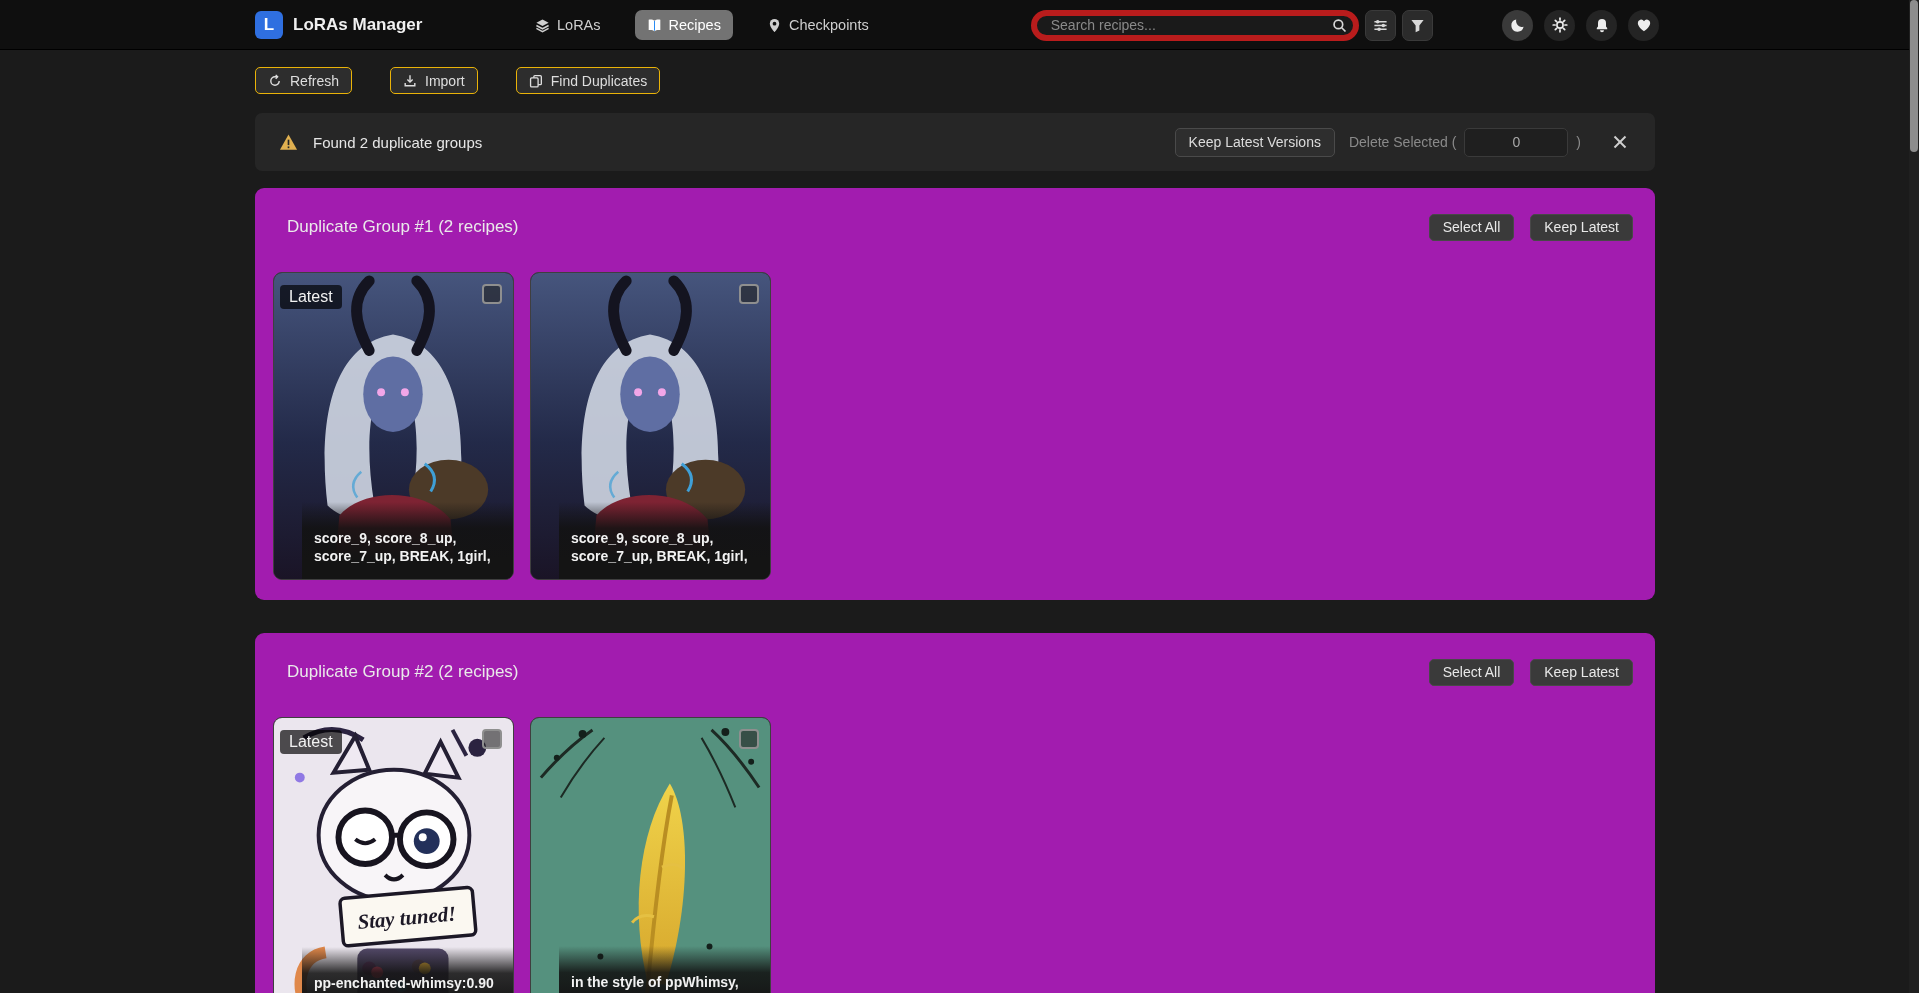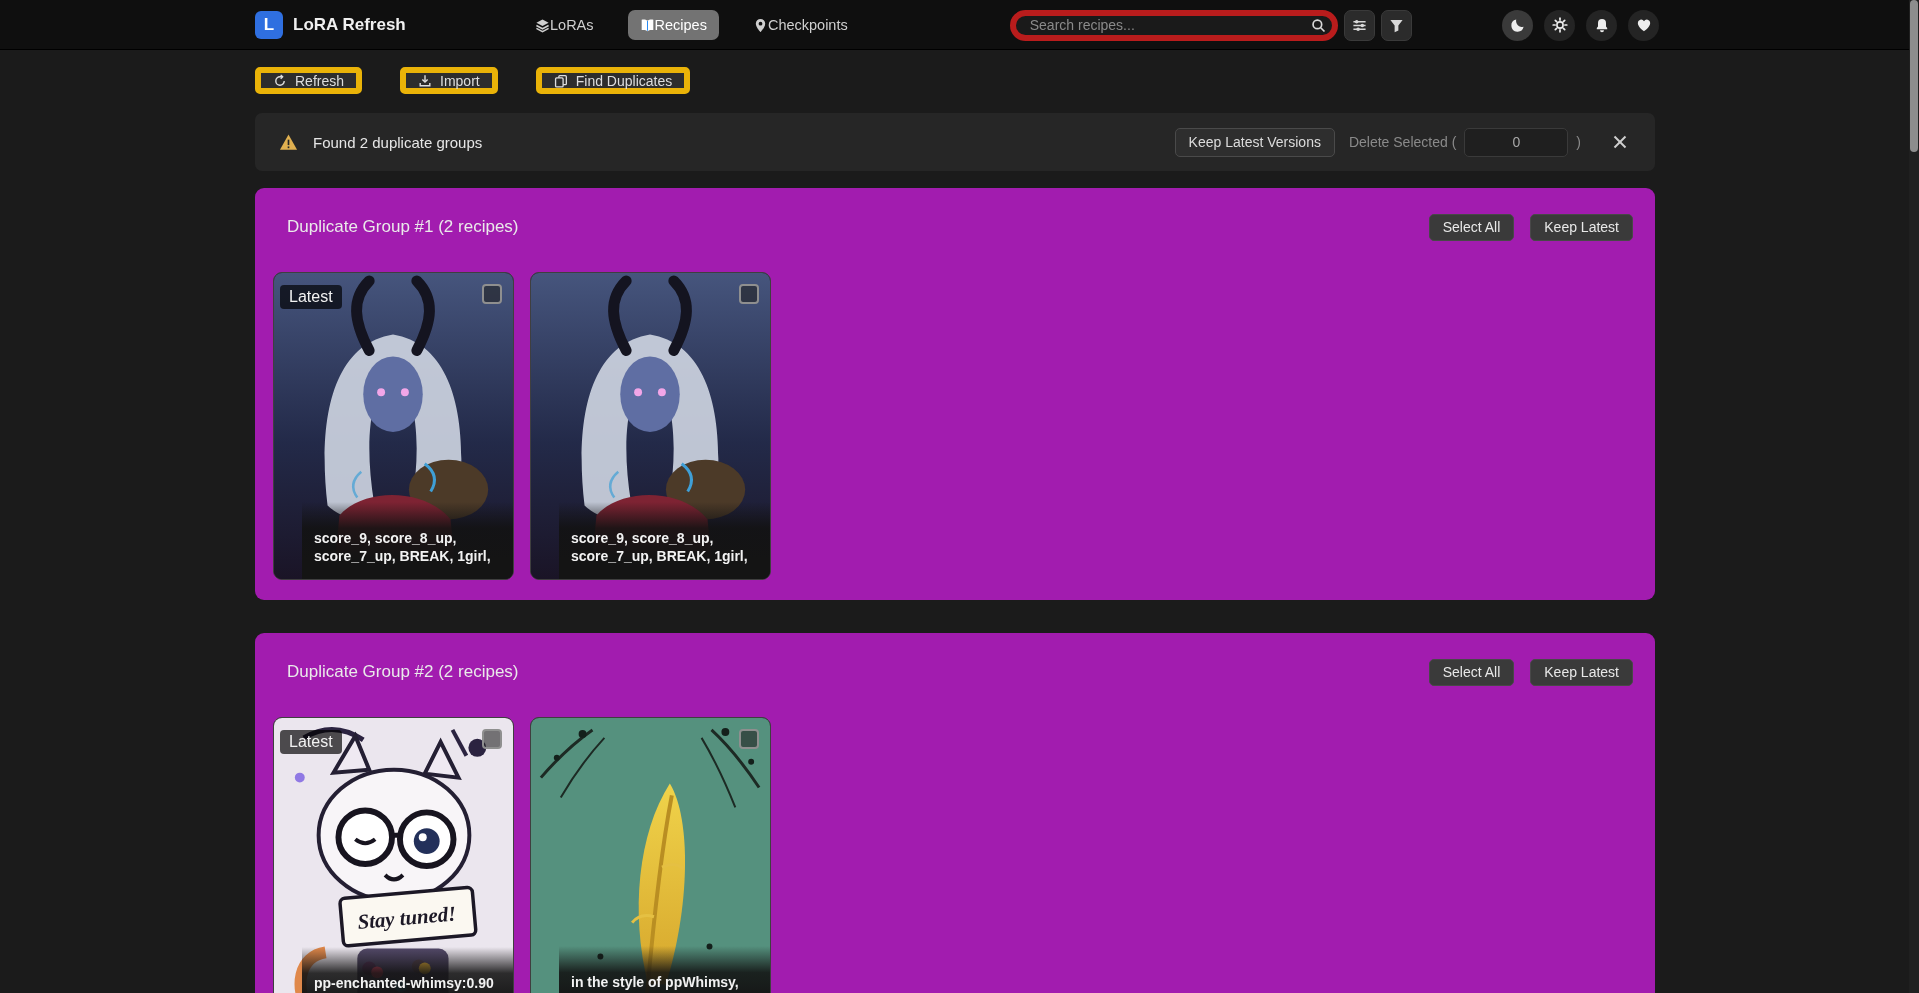--- a/index.html
+++ b/index.html
@@ -8,21 +8,21 @@
   .page { position:relative; width:1919px; height:993px; background:#1b1b1b; overflow:hidden; }
 
   
   .app-header { height:50px; background:#0f0f0f; border-bottom:1px solid #000; }
   .header-inner { margin-left:255px; width:1404px; height:50px; display:flex; align-items:center; }
   .brand { display:flex; align-items:center; gap:10px; width:268px; cursor:pointer; }
   .logo { width:28px; height:28px; border-radius:6px; background:#2f6fe0; color:#fff; font-weight:bold;
           font-size:17px; display:flex; align-items:center; justify-content:center; }
   .app-title { color:#f0f0f0; font-size:17px; font-weight:bold; }
   .nav { display:flex; align-items:center; gap:22px; }
-  .nav-item { display:flex; align-items:center; color:#cfcfcf; font-size:14.5px; padding:7px 12px;
+  .nav-item { display:flex; align-items:center; gap:7px; color:#cfcfcf; font-size:14.5px; padding:7px 12px;
               border-radius:7px; cursor:pointer; }
   .nav-item svg { width:15px; height:15px; }
   .nav-item.active { background:#737373; color:#fff; font-weight:normal; }
   .search-group { display:flex; align-items:center; gap:6px; margin-left:150px; }
   .search-wrap { position:relative; }
   .search-wrap input { width:328px; height:31px; background:#1a1a1a; border:6px solid #b91c1c; border-radius:16px;
                        color:#cccccc; font-size:14px; padding:0 36px 0 14px; outline:none;
                        font-family:"Liberation Sans", sans-serif; }
   .search-wrap input::placeholder { color:#8a8a8a; }
   .search-wrap .search-ic { position:absolute; right:12px; top:8px; width:15px; height:15px; color:#d8d8d8; cursor:pointer; }
@@ -34,21 +34,21 @@
              justify-content:center; color:#ededed; cursor:pointer; }
   .rnd-btn.lighter { background:#3a3a3a; }
   .rnd-btn svg { width:16px; height:16px; }
 
   
   .shell { margin-left:255px; width:1400px; }
 
   
   .toolbar { display:flex; align-items:center; gap:38px; margin-top:17px; }
   .tool-btn { display:inline-flex; align-items:center; gap:8px; height:27px; padding:0 12px; background:#2d2d2d;
-              border:6px solid #eab308; border-radius:5px; color:#dedede; font-size:14px; cursor:pointer; }
+              border:1px solid #eab308; border-radius:5px; color:#dedede; font-size:14px; cursor:pointer; }
   .tool-btn svg { width:14px; height:14px; }
 
   
   .alert { margin-top:19px; height:58px; background:#262626; border-radius:7px; display:flex; align-items:center;
            padding:0 24px; }
   .alert .warn { width:19px; height:19px; margin-right:15px; }
   .alert-msg { color:#e6e6e6; font-size:15px; }
   .alert-right { margin-left:auto; display:flex; align-items:center; gap:14px; }
   .ghost-btn { height:29px; padding:0 13px; background:#2e2e2e; border:1px solid #4a4a4a; border-radius:5px;
                color:#dcdcdc; font-size:14px; cursor:pointer; display:inline-flex; align-items:center; }
@@ -91,21 +91,21 @@
 </style>
 </head>
 <body>
 
 <div class="page">
 
   <header class="app-header">
     <div class="header-inner">
       <div class="brand">
         <div class="logo">L</div>
-        <div class="app-title">LoRA Refresh</div>
+        <div class="app-title">LoRAs Manager</div>
       </div>
 
       <nav class="nav">
         <div class="nav-item">
           <svg viewBox="0 0 16 16">
             <path d="M8 1.5 14.5 5 8 8.5 1.5 5Z" fill="currentColor"></path>
             <path d="M1.5 8 8 11.5 14.5 8" stroke="currentColor" fill="none" stroke-width="1.6"></path>
             <path d="M1.5 11 8 14.5 14.5 11" stroke="currentColor" fill="none" stroke-width="1.6"></path>
           </svg>
           <span>LoRAs</span>

